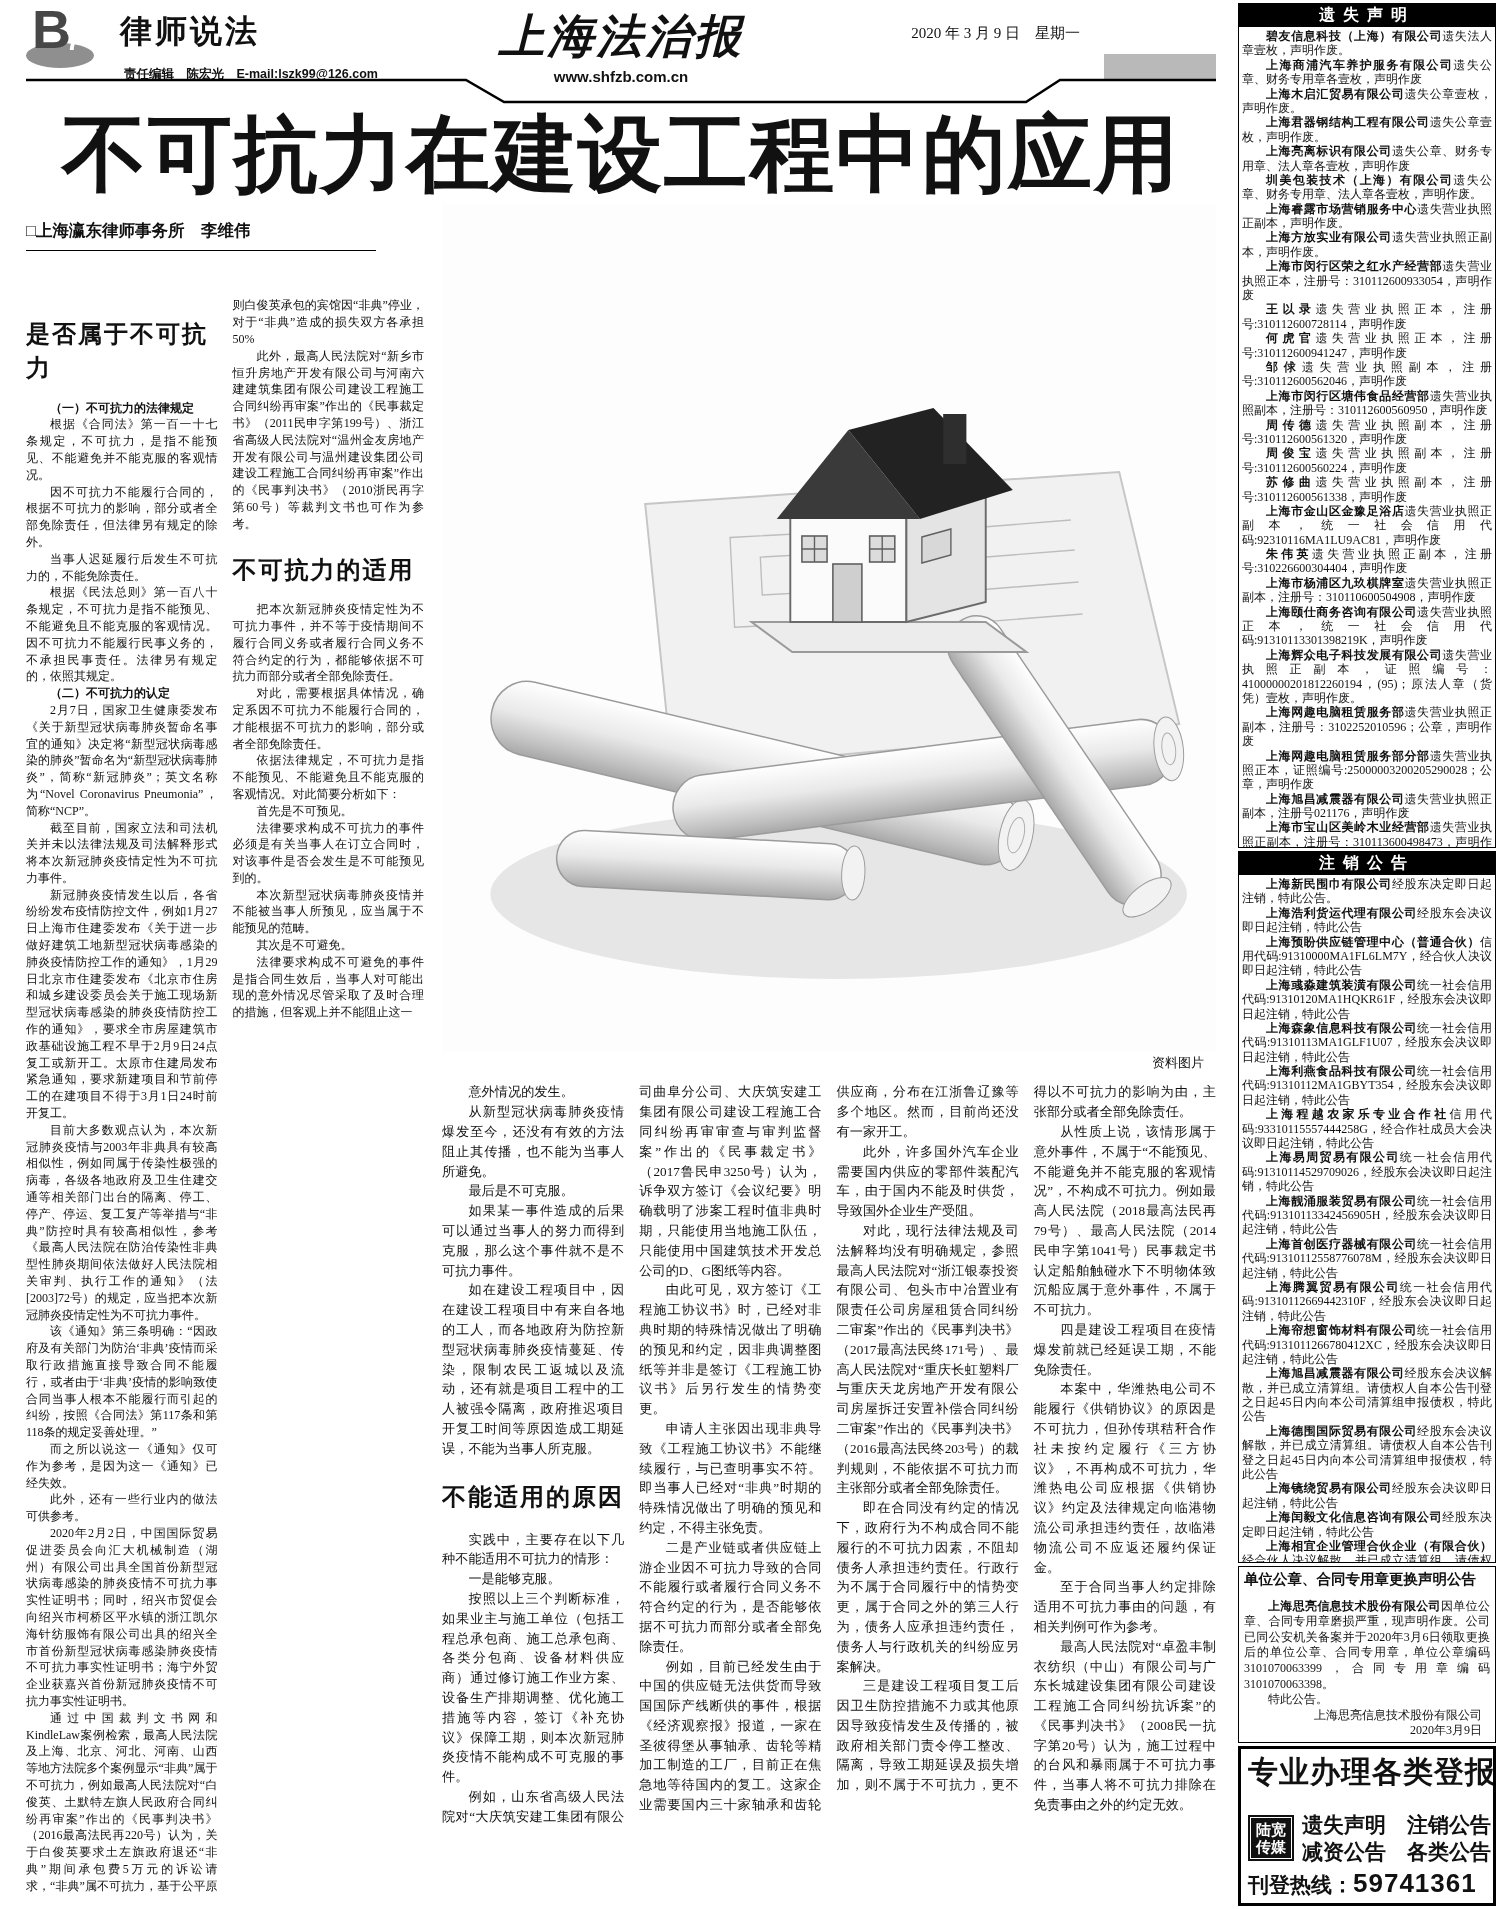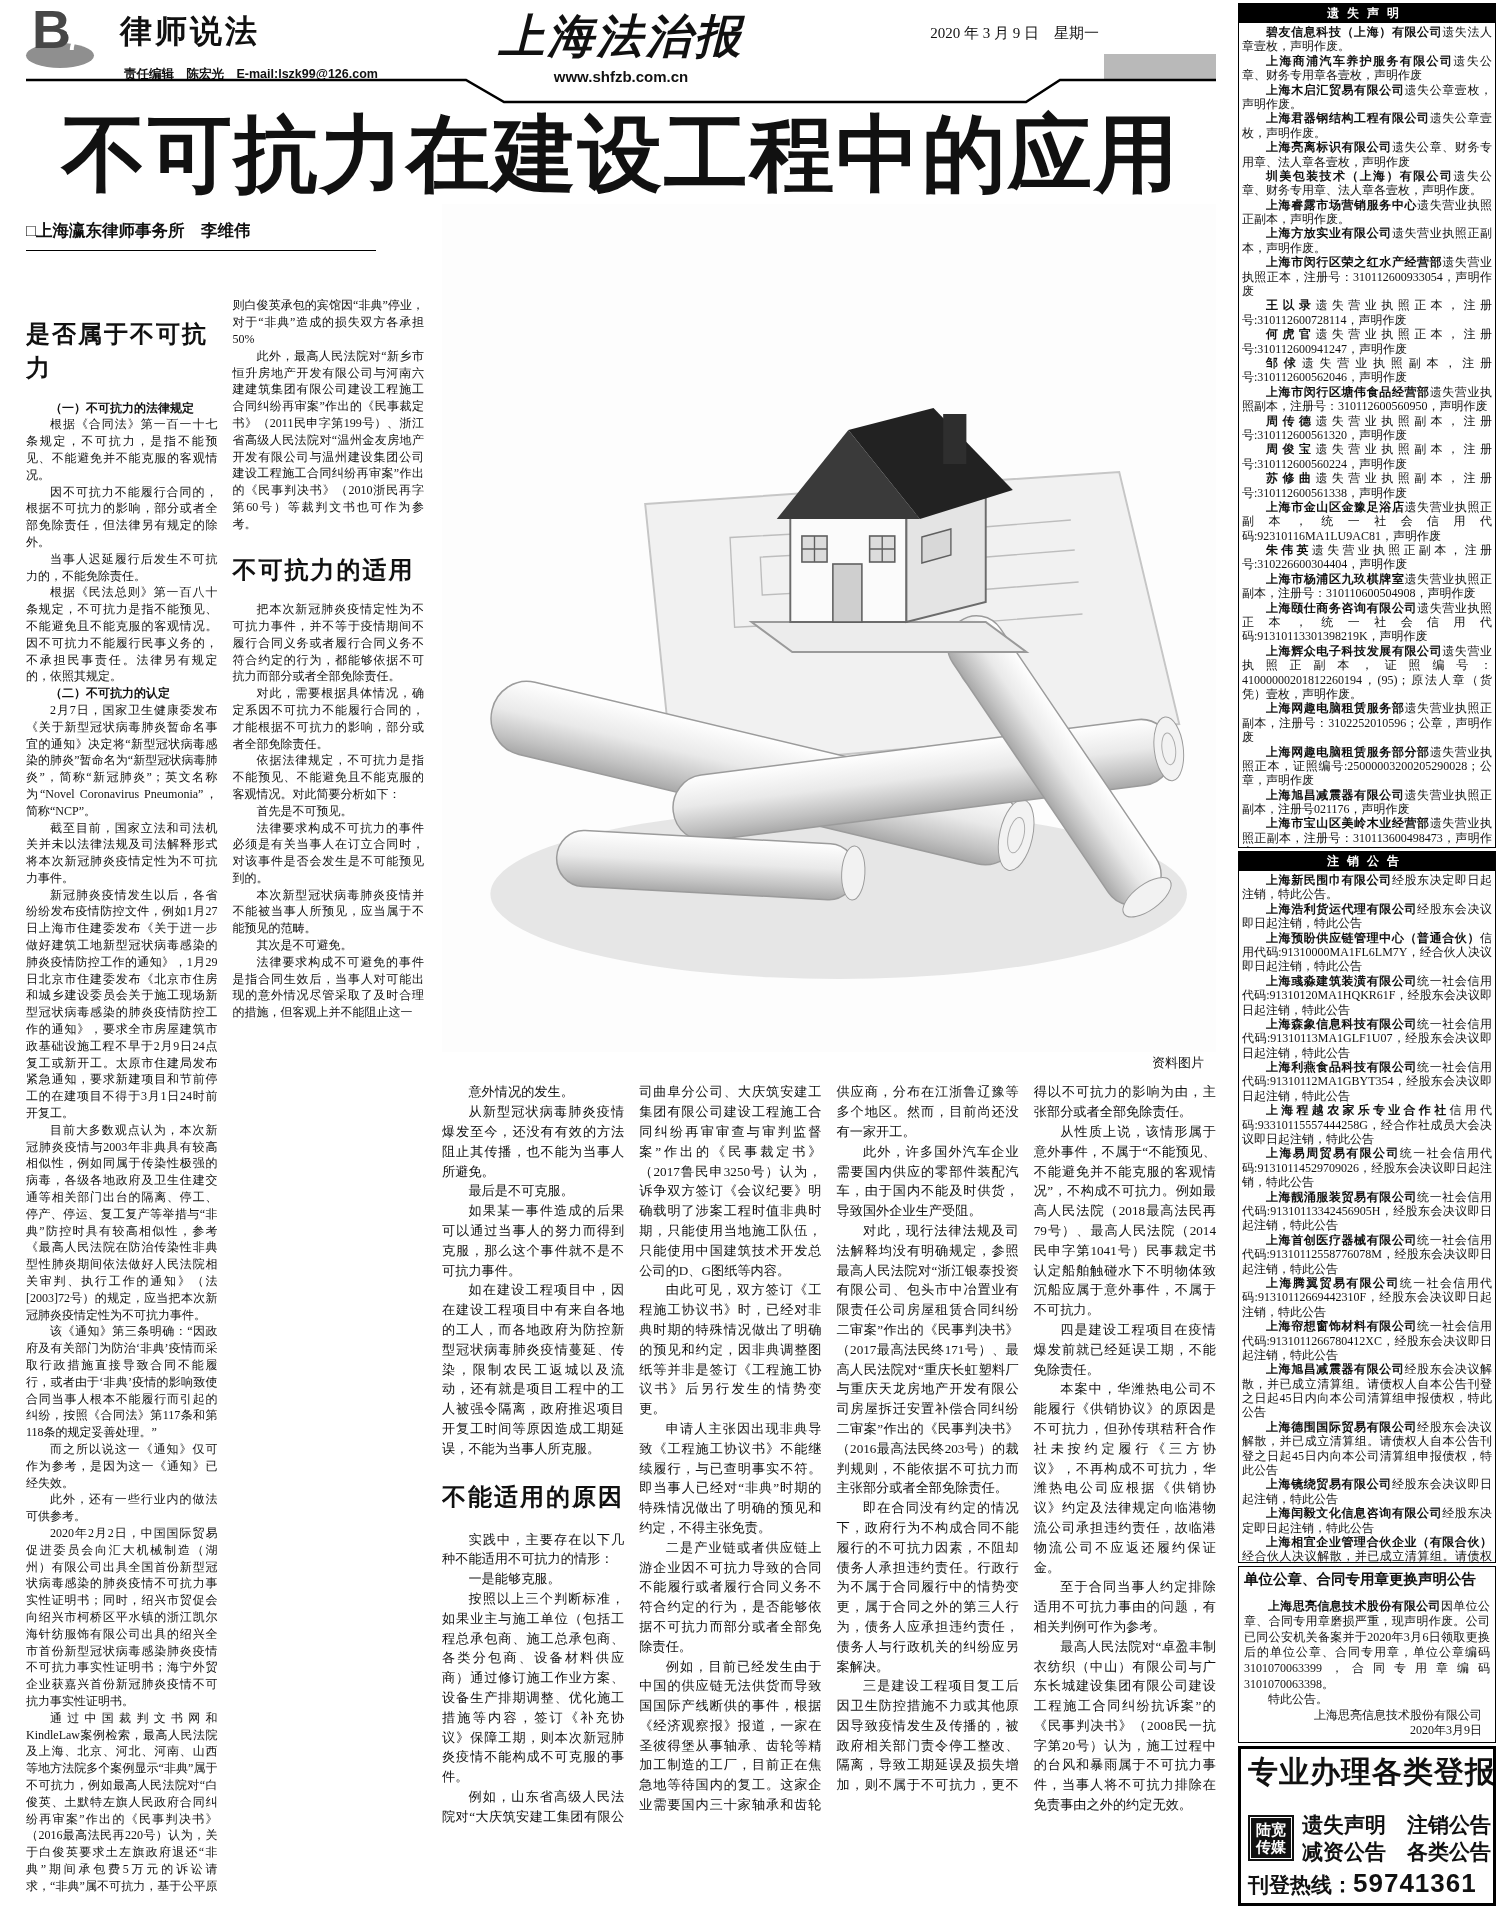--- a/index.html
+++ b/index.html
@@ -10,21 +10,21 @@
 .main{width:1232px;flex:none;padding:8px 16px 0 26px;display:flex;flex-direction:column}
 .m-head{position:relative;height:88px;flex:none}
 .badge{position:absolute;left:0;top:2px;width:74px;height:60px}
 .badge-ellipse{position:absolute;left:0;bottom:2px;width:68px;height:25px;border-radius:50%;background:#8f8f8f}
 .badge-b{position:absolute;left:6px;top:-8px;font-family:"Liberation Sans",sans-serif;font-weight:bold;font-size:54px;color:#474747;line-height:1}
 .badge-7{position:absolute;left:40px;top:16px;font-family:"Liberation Sans",sans-serif;font-weight:bold;font-size:27px;color:#fff}
 .sec-name{position:absolute;left:94px;top:2px;font-family:"Liberation Sans",sans-serif;font-weight:900;font-size:32px;letter-spacing:3px}
 .editor{position:absolute;left:98px;top:58px;font-size:12.5px;font-weight:bold;font-family:"Liberation Sans",sans-serif}
 .masthead{position:absolute;left:0;right:0;top:-2px;text-align:center;font-size:46px;font-weight:900;font-style:italic;letter-spacing:3px;font-family:"DejaVu Serif",serif}
 .site{position:absolute;left:0;right:0;top:60px;text-align:center;font-weight:bold;font-size:15px;font-family:"Liberation Sans",sans-serif}
-.date{position:absolute;right:117px;top:16px;font-size:15px}
+.date{position:absolute;right:136px;top:16px;font-size:15px}
 .gray-tab{position:absolute;right:0;top:46px;width:112px;height:25px;background:#b9b9b9}
 .rule{position:absolute;left:0;bottom:-8px}
 .headline{flex:none;font-family:"Liberation Sans",sans-serif;font-weight:900;font-size:84px;line-height:1.1;text-align:center;letter-spacing:2px;margin:12px 0 4px;white-space:nowrap}
 .content{flex:1;min-height:0;display:flex;gap:18px}
 .left-pane{width:398px;flex:none;display:flex;flex-direction:column}
 .author{flex:none;font-weight:bold;font-size:16.5px;font-family:"Liberation Sans",sans-serif;padding:16px 0 8px;border-bottom:1.5px solid #000;width:88%;margin-bottom:24px}
 .intro{flex:none}
 .intro-p{font-family:"Liberation Sans",sans-serif;font-weight:bold;font-size:14.5px;line-height:1.78;text-indent:2em;text-align:justify}
 .flow p{text-indent:2em;text-align:justify;margin:0}
 .flow h3{font-family:"Liberation Sans",sans-serif;font-weight:900;text-align:left;font-size:24px;letter-spacing:2px;margin:20px 0 15px}
@@ -33,21 +33,21 @@
 .right-pane{flex:1;min-width:0;display:flex;flex-direction:column}
 .photo{flex:none;height:848px;overflow:hidden}
 .photo svg{width:100%;height:100%;display:block}
 .caption{flex:none;text-align:right;font-size:13px;padding:2px 12px 6px 0}
 .cols4{flex:1;min-height:0;column-count:4;column-gap:15px;font-size:13.2px;line-height:1.5;overflow:hidden;margin-top:4px}
 
 .sidebar{width:268px;flex:none;padding:3px 4px 3px 6px;display:flex;flex-direction:column;font-size:12px}
 .adsec{border:1.5px solid #000;margin-bottom:3px;overflow:hidden}
 .lost{height:845px;flex:none}
 .cancel{flex:1;min-height:0}
-.ad-head{background:#000;color:#fff;font-weight:bold;text-align:center;font-size:12px;letter-spacing:8px;padding:1px 18px;font-family:"Liberation Sans",sans-serif}
+.ad-head{background:#000;color:#fff;font-weight:bold;text-align:center;font-size:16px;letter-spacing:8px;padding:1px 18px;font-family:"Liberation Sans",sans-serif}
 .ad-body{padding:2px 3px}
 .ad-item{text-indent:2em;text-align:justify;line-height:1.2;margin:0}
 .ad-n{font-family:"Liberation Sans",sans-serif}
 .stampsec{flex:none;border:1.5px solid #000;padding:3px 5px;margin-bottom:3px;overflow:hidden}
 .stamp-title{font-weight:bold;font-size:14.5px;font-family:"Liberation Sans",sans-serif;white-space:nowrap}
 .stamp-body{text-indent:2em;text-align:justify;line-height:1.3;margin-top:10px}
 .stamp-note{text-indent:2em;line-height:1.3}
 .stamp-sign{text-align:right;padding-right:8px;line-height:1.3}
 .adbox{flex:none;height:160px;border:3px solid #000;padding:3px 7px;font-family:"Liberation Sans",sans-serif;overflow:hidden}
 .adbox-title{font-size:30px;font-weight:900;text-align:right;letter-spacing:1px;white-space:nowrap}

